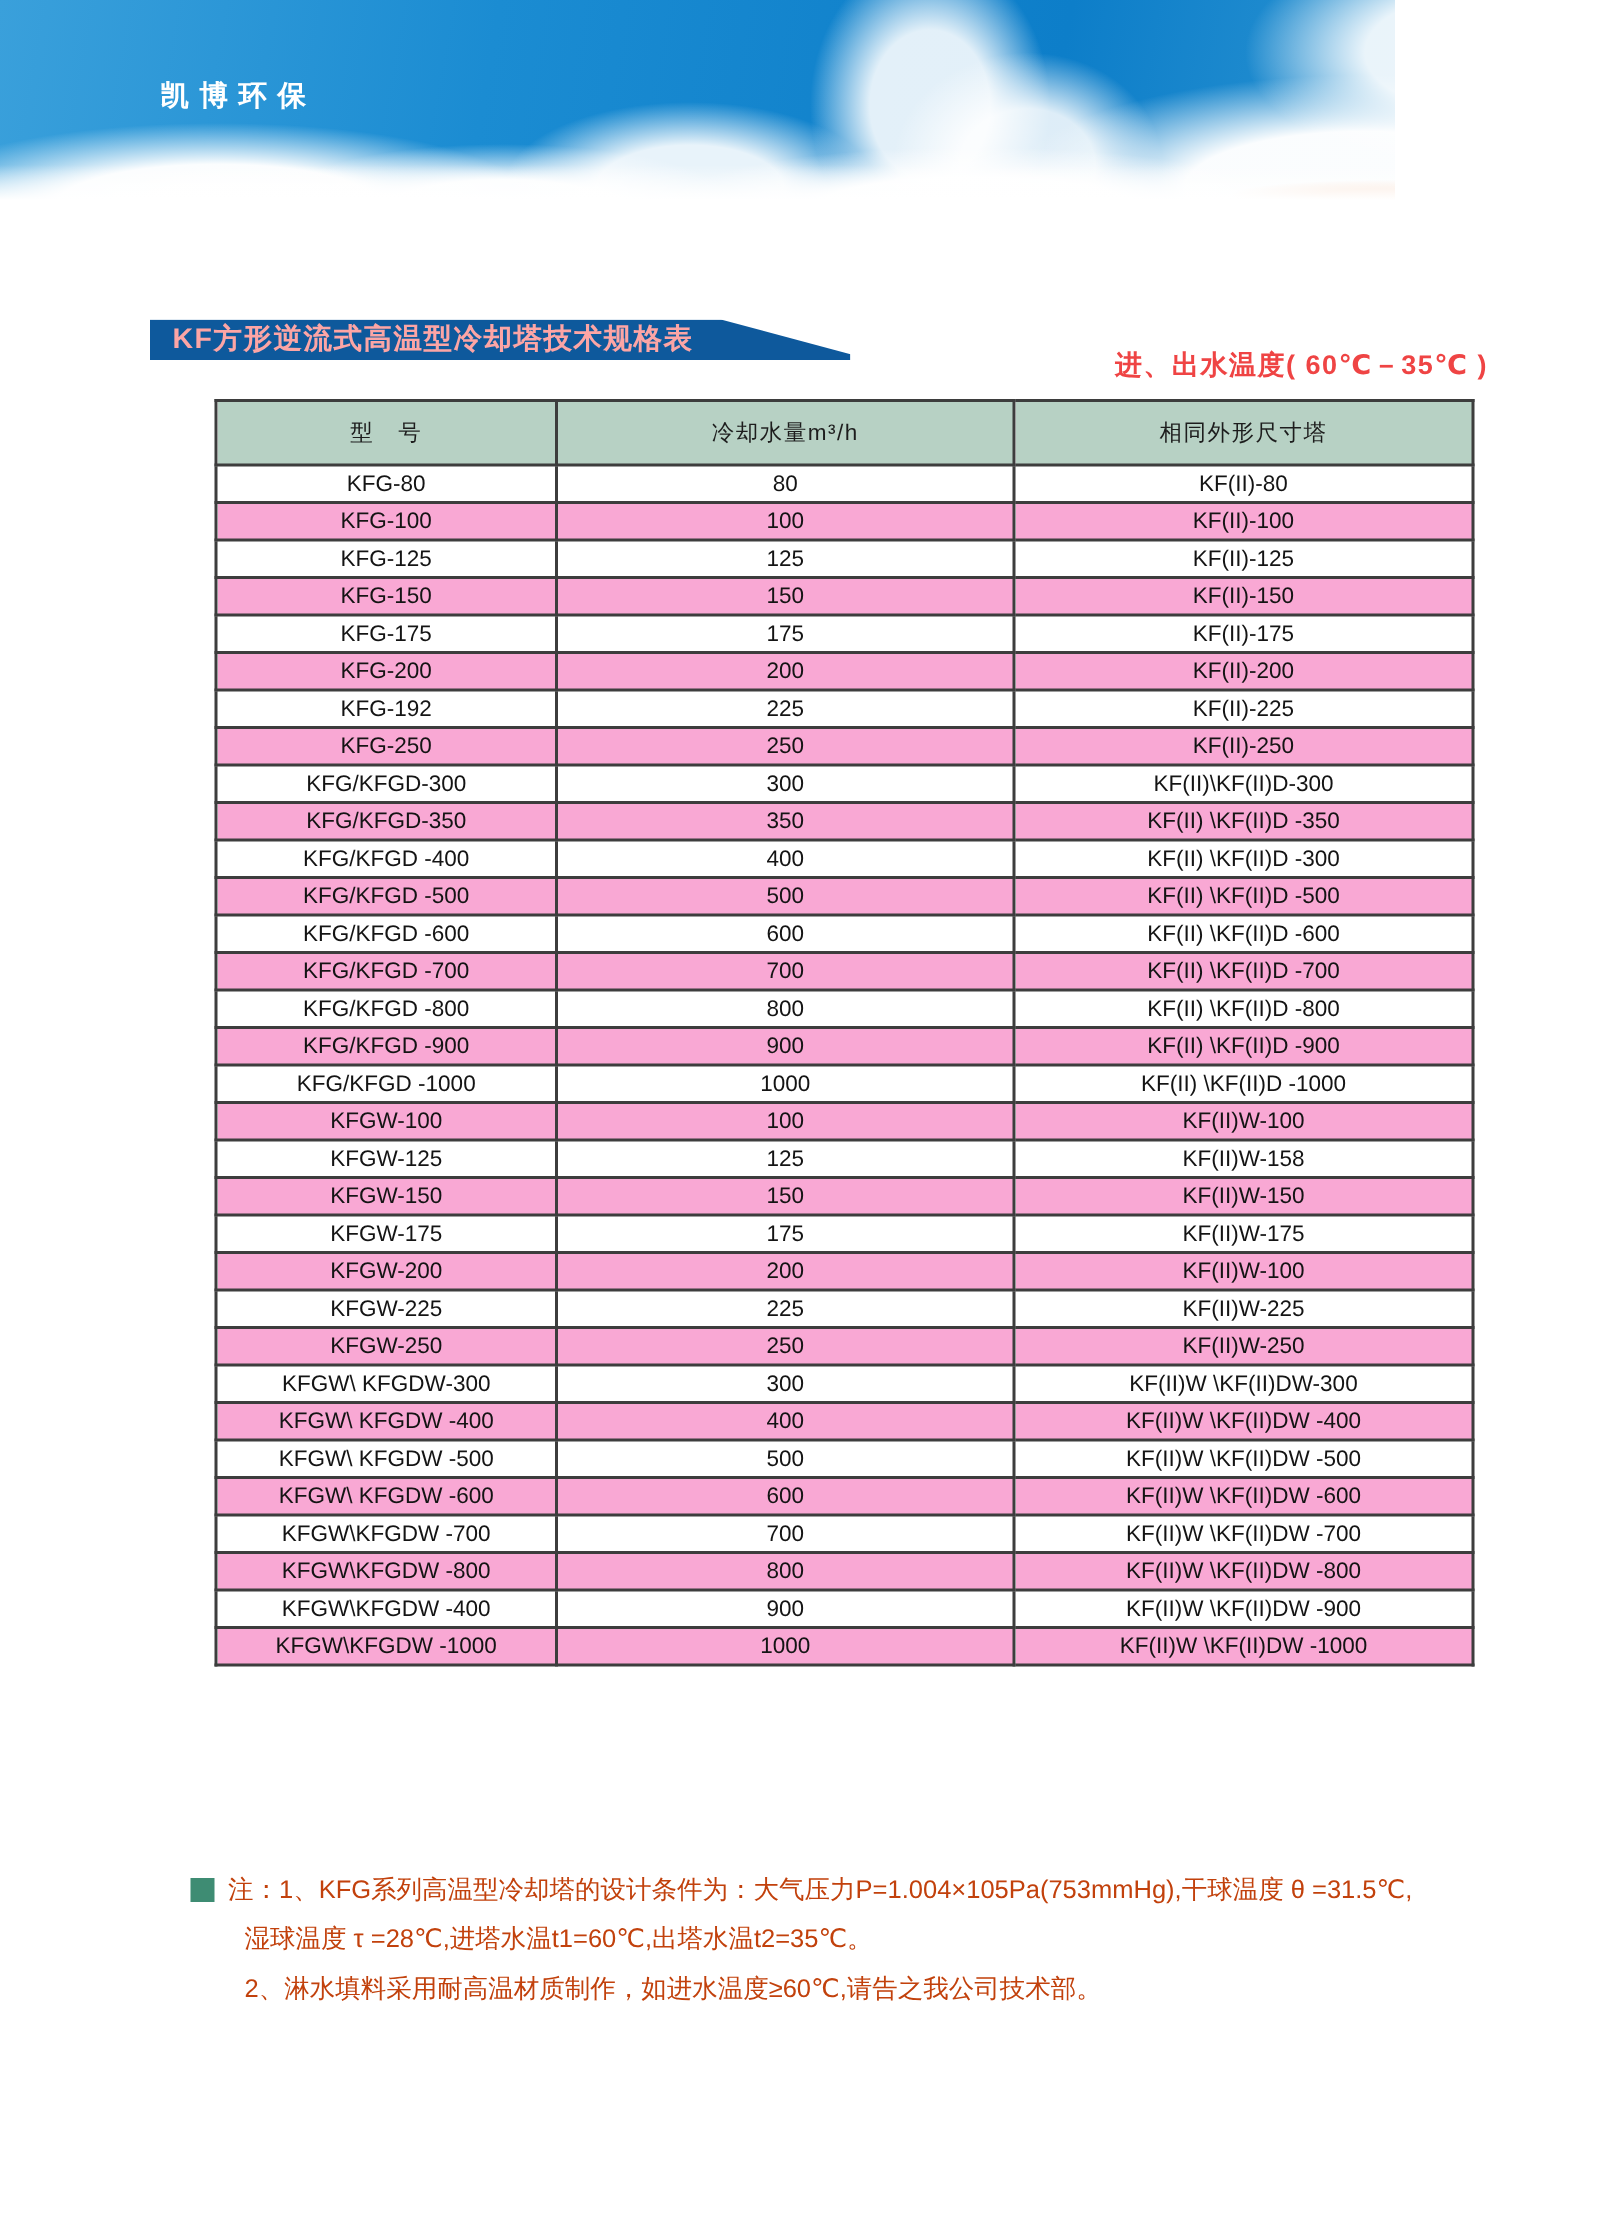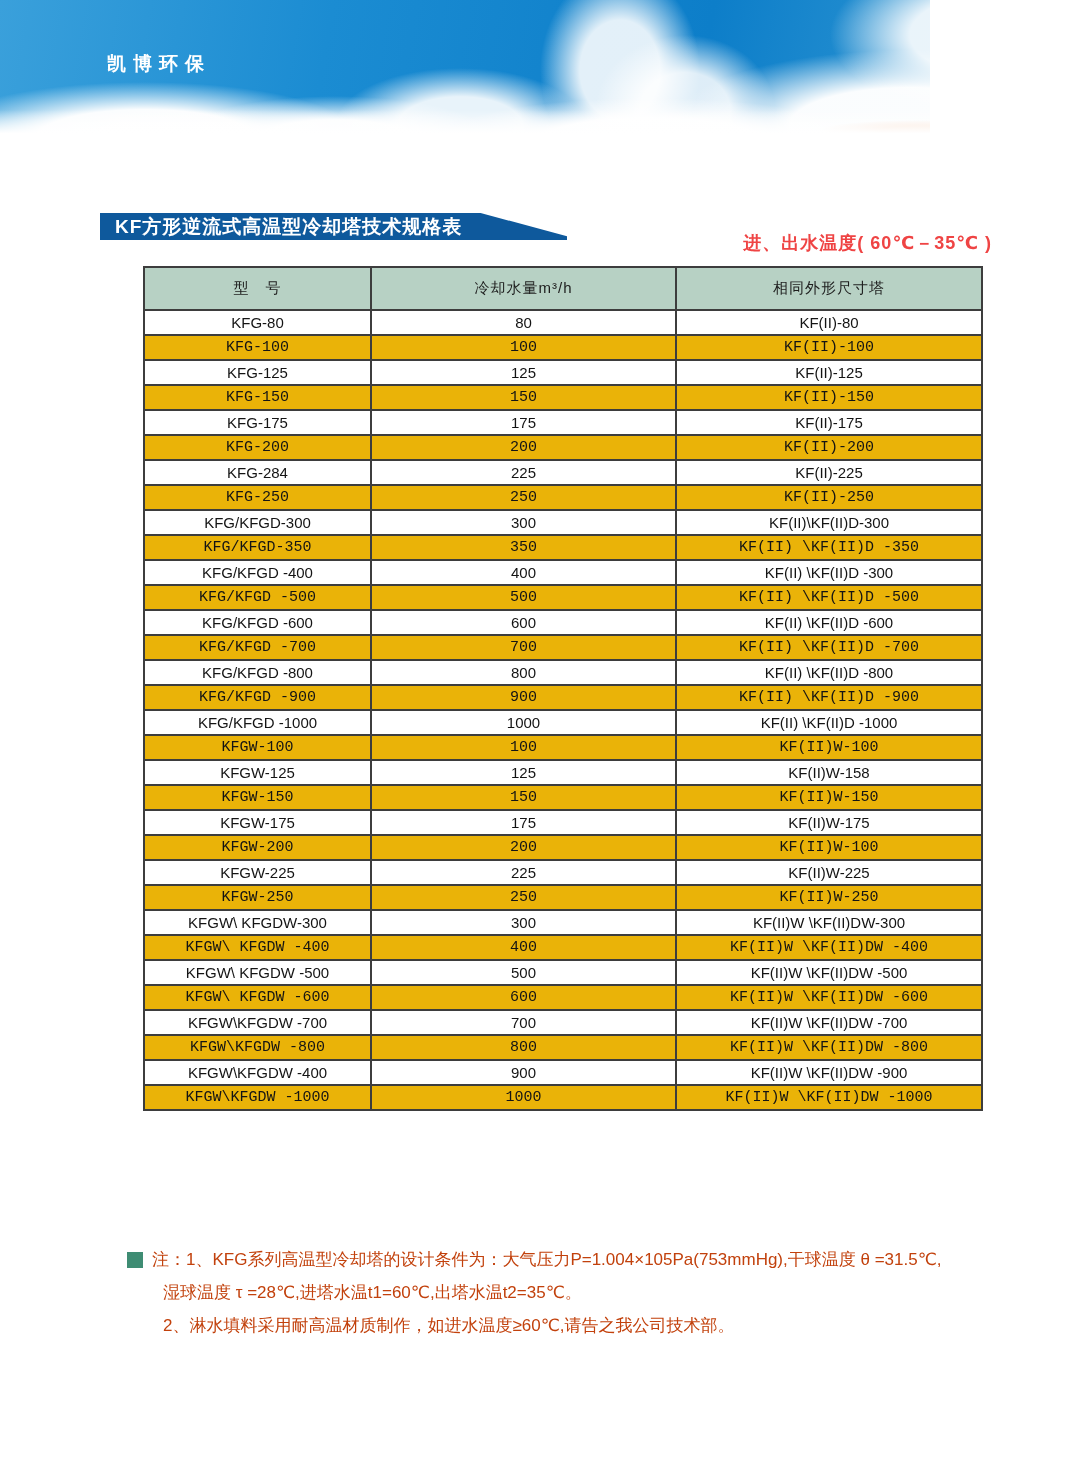--- a/index.html
+++ b/index.html
@@ -49,21 +49,21 @@
   
   .banner {
     position:absolute; left:100px; top:213px;
     width:467px; height:27px;
     background:#0e599c;
     clip-path:polygon(0 0, 81.5% 0, 100% 86%, 100% 100%, 0 100%);
     z-index:2;
   }
   .banner-text {
     display:block; padding-left:15px;
-    color:#ffffff; font-size:19px; font-weight:bold;
+    color:#fca5a5; font-size:19px; font-weight:bold;
     line-height:27px; letter-spacing:1px; white-space:nowrap;
   }
   .temp-note {
     position:absolute; right:88px; top:231px;
     font-size:18px; font-weight:bold; color:#ef4444;
     letter-spacing:1px; white-space:nowrap;
   }
 
   
   table.spec {
@@ -77,21 +77,21 @@
   table.spec th, table.spec td {
     border:2px solid #3d3d3d;
     text-align:center; vertical-align:middle;
     font-size:15px; white-space:nowrap; overflow:hidden;
   }
   table.spec th {
     height:43px; background:#b7d1c4;
     font-weight:normal; color:#1d1d1d; letter-spacing:1px;
   }
   table.spec td { height:25px; background:#ffffff; color:#141414; }
-  table.spec tr.alt td { background:#eab308;font-family:Liberation Mono, monospace; }
+  table.spec tr.alt td { background:#f9a8d4; }
 
   
   .notes {
     position:absolute; left:127px; top:1243px; width:880px;
     font-size:17px; color:#c2410c; line-height:33px;
   }
   .note-line1 { display:flex; align-items:flex-start; }
   .note-square {
     flex:0 0 auto;
     width:16px; height:16px; margin:9px 9px 0 0;
@@ -161,21 +161,21 @@
         <td>KFG-175</td>
         <td>175</td>
         <td>KF(II)-175</td>
       </tr>
       <tr class="alt">
         <td>KFG-200</td>
         <td>200</td>
         <td>KF(II)-200</td>
       </tr>
       <tr>
-        <td>KFG-284</td>
+        <td>KFG-192</td>
         <td>225</td>
         <td>KF(II)-225</td>
       </tr>
       <tr class="alt">
         <td>KFG-250</td>
         <td>250</td>
         <td>KF(II)-250</td>
       </tr>
       <tr>
         <td>KFG/KFGD-300</td>

